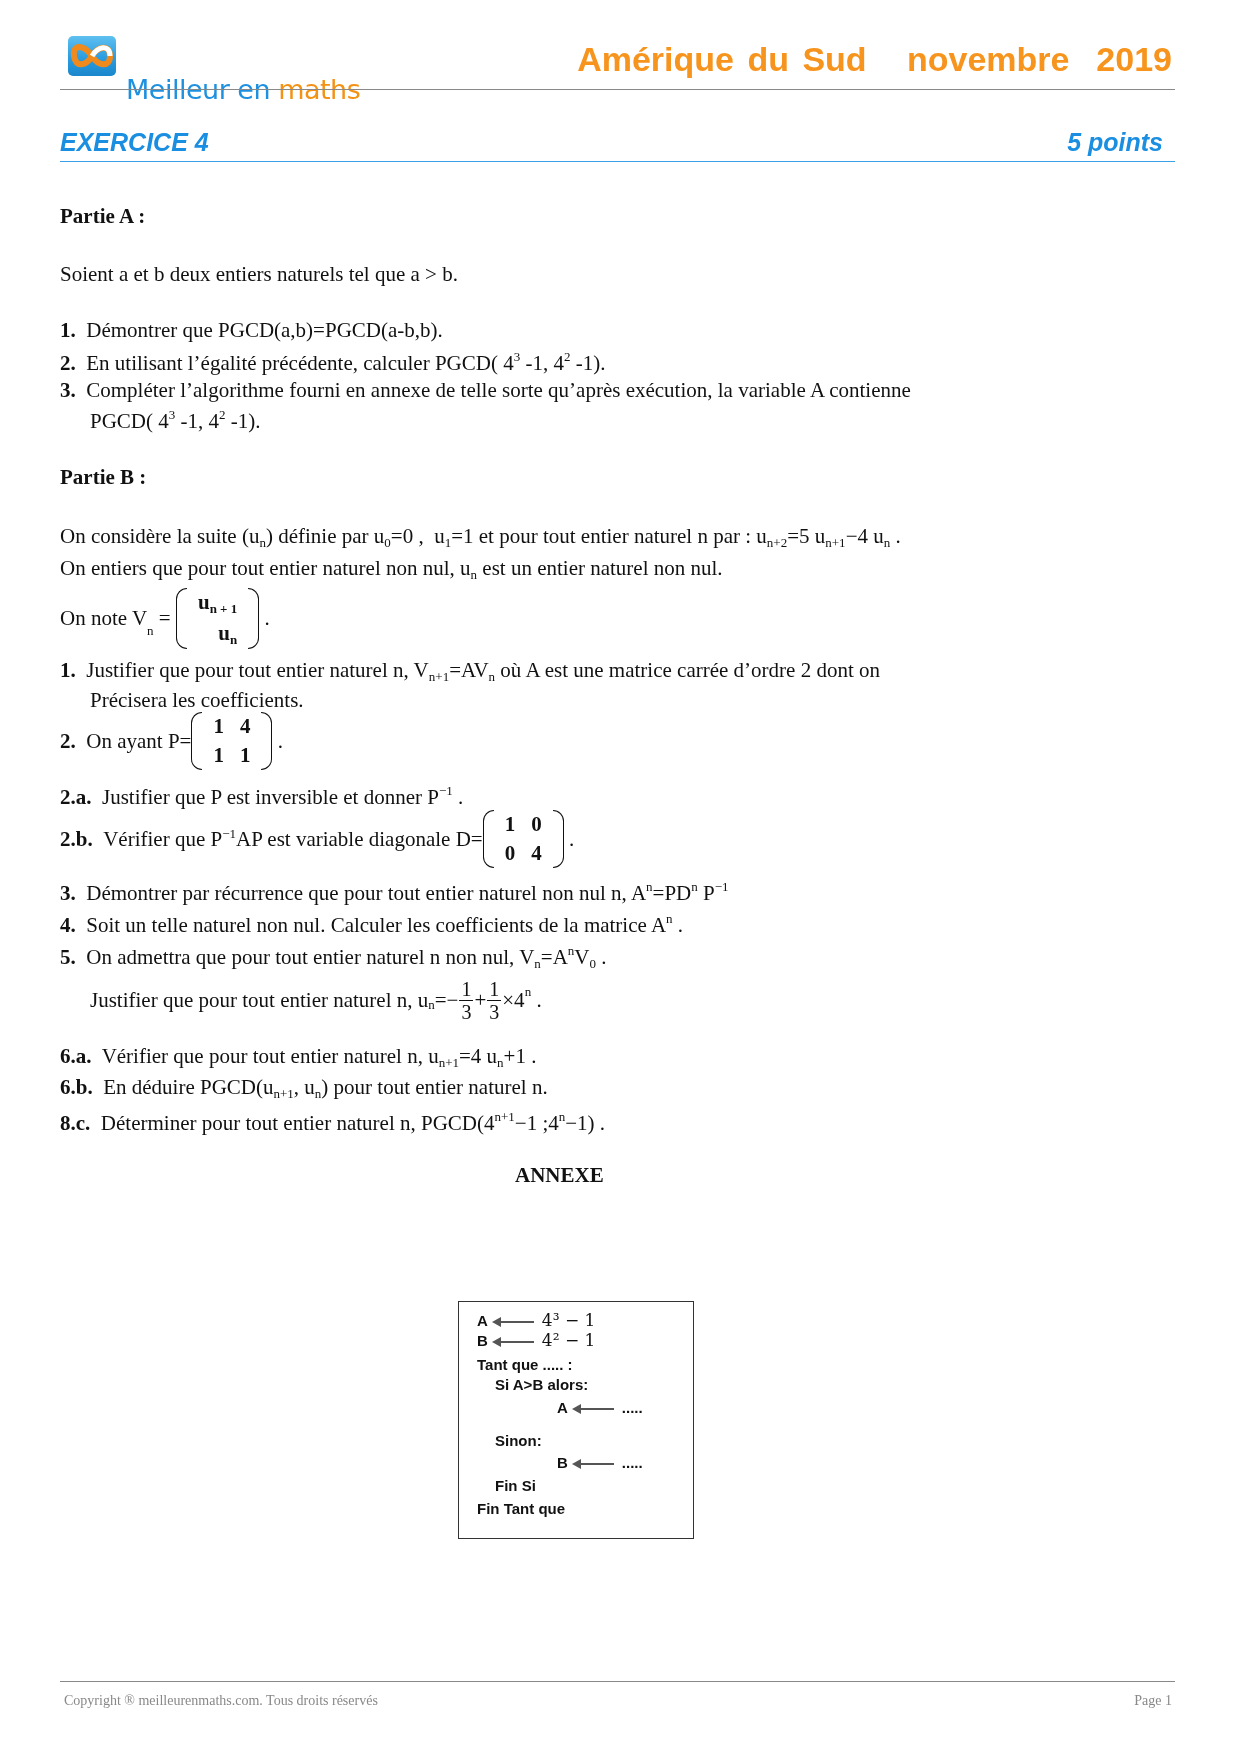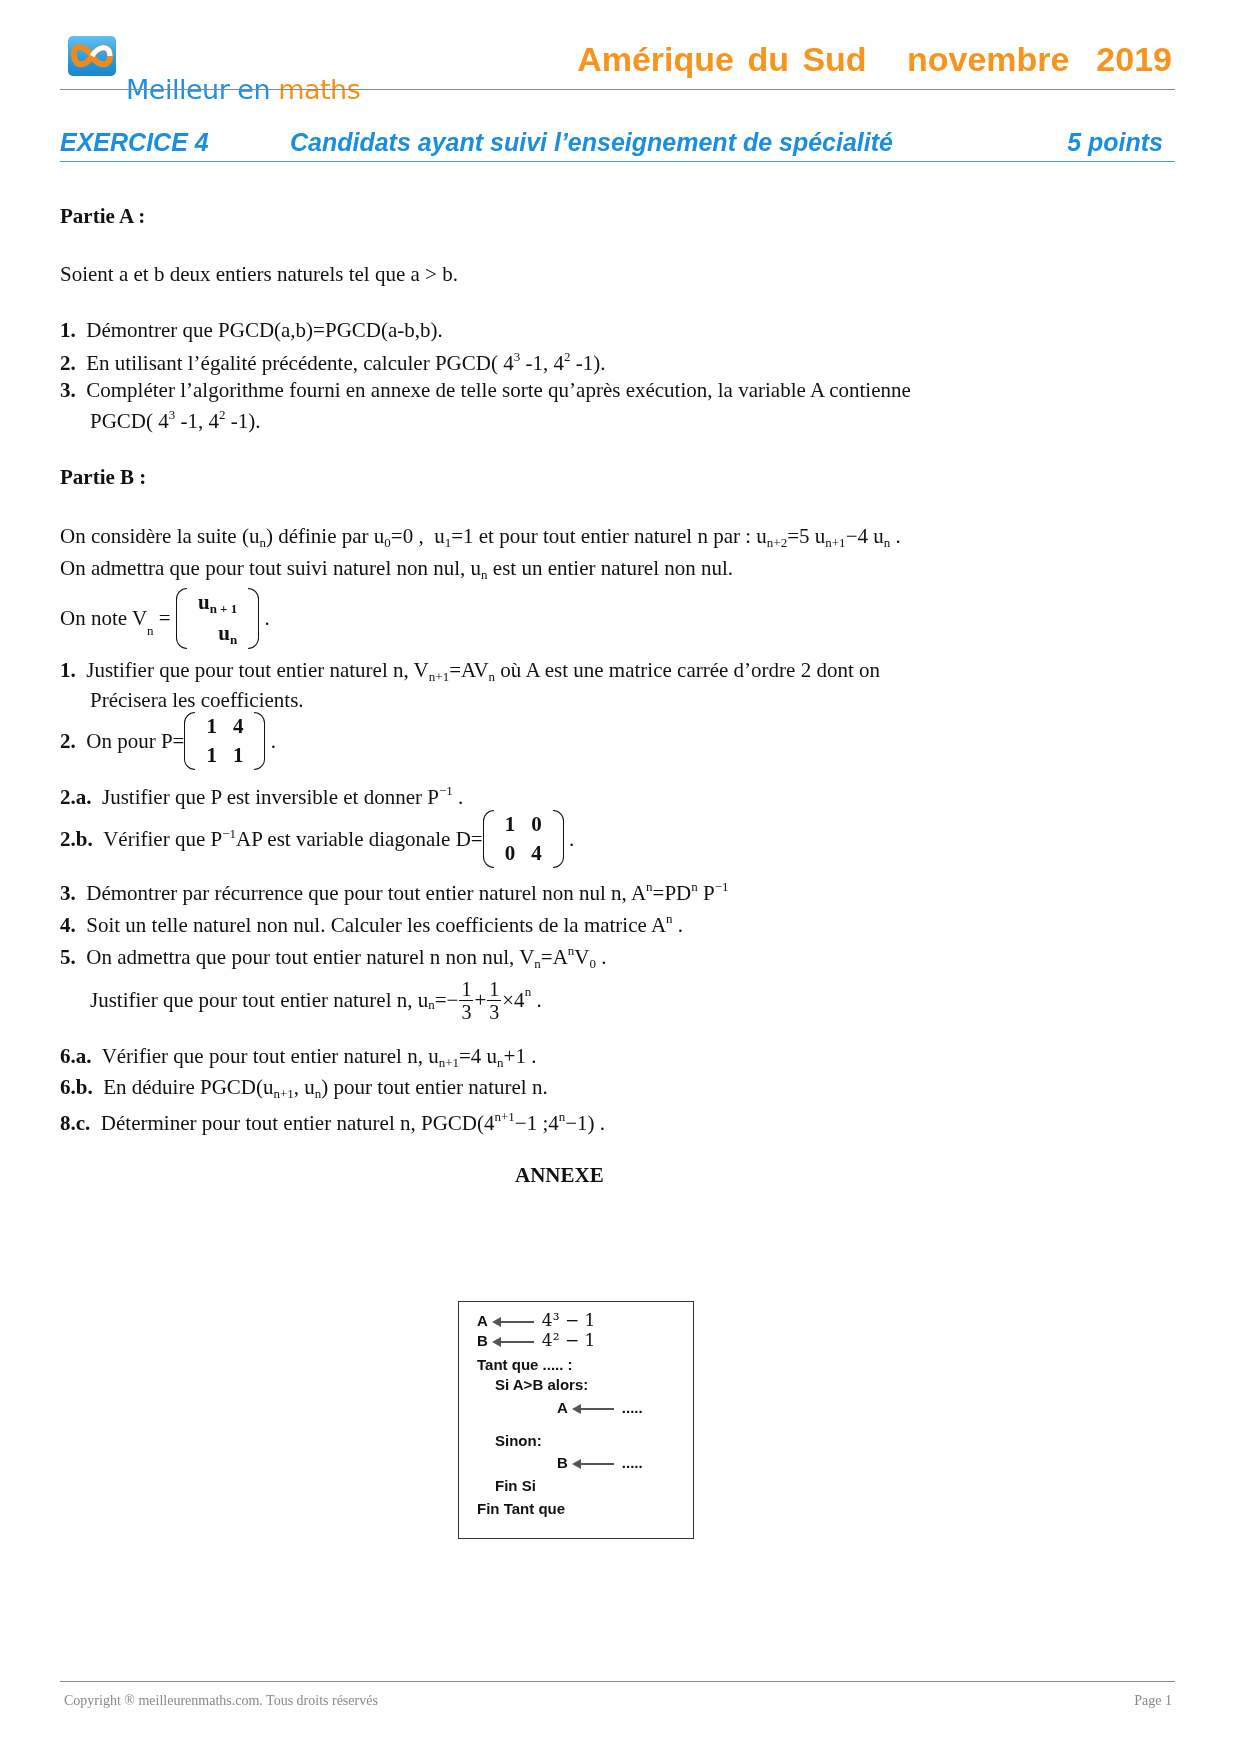--- a/index.html
+++ b/index.html
@@ -54,21 +54,20 @@
 </div>
 <div class="abs brand">
   <span class="b1">Meilleur en</span>
   <span class="b2">maths</span>
 </div>
 <div class="abs hdr-title">Amérique du Sud   novembre  2019</div>
 <div class="abs hdr-rule"></div>
 
 <div class="abs ex-line">
   <span style="left:0">EXERCICE 4</span>
-  <span style="left:230px">Candidats ayant suivi l’enseignement de spécialité</span>
   <span style="right:12px">5 points</span>
 </div>
 
 <div class="t b" style="left:60px;top:206px">Partie A :</div>
 <div class="t" style="left:60px;top:264px">Soient  a  et  b  deux entiers naturels tel que  a &gt; b.</div>
 
 <div class="t" style="left:60px;top:320px">
   <span class="b">1.</span>&nbsp; <span>Démontrer que PGCD(a,b)=PGCD(a-b,b).</span>
 </div>
 <div class="t" style="left:60px;top:350px">
@@ -80,42 +79,42 @@
 <div class="t" style="left:90px;top:408px">
   <span>PGCD( 4</span><span class="sup">3</span><span> -1,  4</span><span class="sup">2</span><span> -1).</span>
 </div>
 
 <div class="t b" style="left:60px;top:467px">Partie B :</div>
 
 <div class="t" style="left:60px;top:526px">
   <span>On considère la suite </span><span>(u<span class="sub">n</span>)</span><span> définie par </span> u<span class="sub">0</span><span>=0 ,</span>&nbsp; u<span class="sub">1</span><span>=1</span><span> et pour tout entier naturel n par : </span> u<span class="sub">n+2</span><span>=5 u</span><span class="sub">n+1</span><span>−4 u</span><span class="sub">n</span><span> .</span>
 </div>
 <div class="t" style="left:60px;top:558px">
-  <span>On admettra que pour tout suivi naturel non nul,  u</span><span class="sub">n</span><span>  est un entier naturel non nul.</span>
+  <span>On entiers que pour tout entier naturel non nul,  u</span><span class="sub">n</span><span>  est un entier naturel non nul.</span>
 </div>
 <div class="t" style="left:60px;top:588px;line-height:1">
   <span style="vertical-align:middle">On note  V</span><span class="sub" style="vertical-align:-12px">n</span><span style="vertical-align:middle"> = </span><span class="mat"><table>
         <tbody>
           <tr>
             <td><span>u</span><span class="sub">n + 1</span></td>
           </tr>
           <tr>
             <td><span>u</span><span class="sub">n</span></td>
           </tr>
         </tbody>
       </table></span> <span style="vertical-align:middle">.</span>
 </div>
 
 <div class="t" style="left:60px;top:660px">
   <span class="b">1.</span>&nbsp; <span>Justifier que pour tout entier naturel  n,  V</span><span class="sub">n+1</span><span>=AV</span><span class="sub">n</span><span>  où  A  est  une  matrice carrée d’ordre  2  dont  on</span>
 </div>
 <div class="t" style="left:90px;top:690px">Précisera les coefficients.</div>
 
 <div class="t" style="left:60px;top:712px">
-  <span class="b" style="vertical-align:middle">2.</span>&nbsp; <span style="vertical-align:middle">On pour P=</span><span class="mat"><table>
+  <span class="b" style="vertical-align:middle">2.</span>&nbsp; <span style="vertical-align:middle">On ayant P=</span><span class="mat"><table>
         <tbody>
           <tr>
             <td>1</td>
             <td>4</td>
           </tr>
           <tr>
             <td>1</td>
             <td>1</td>
           </tr>
         </tbody>

